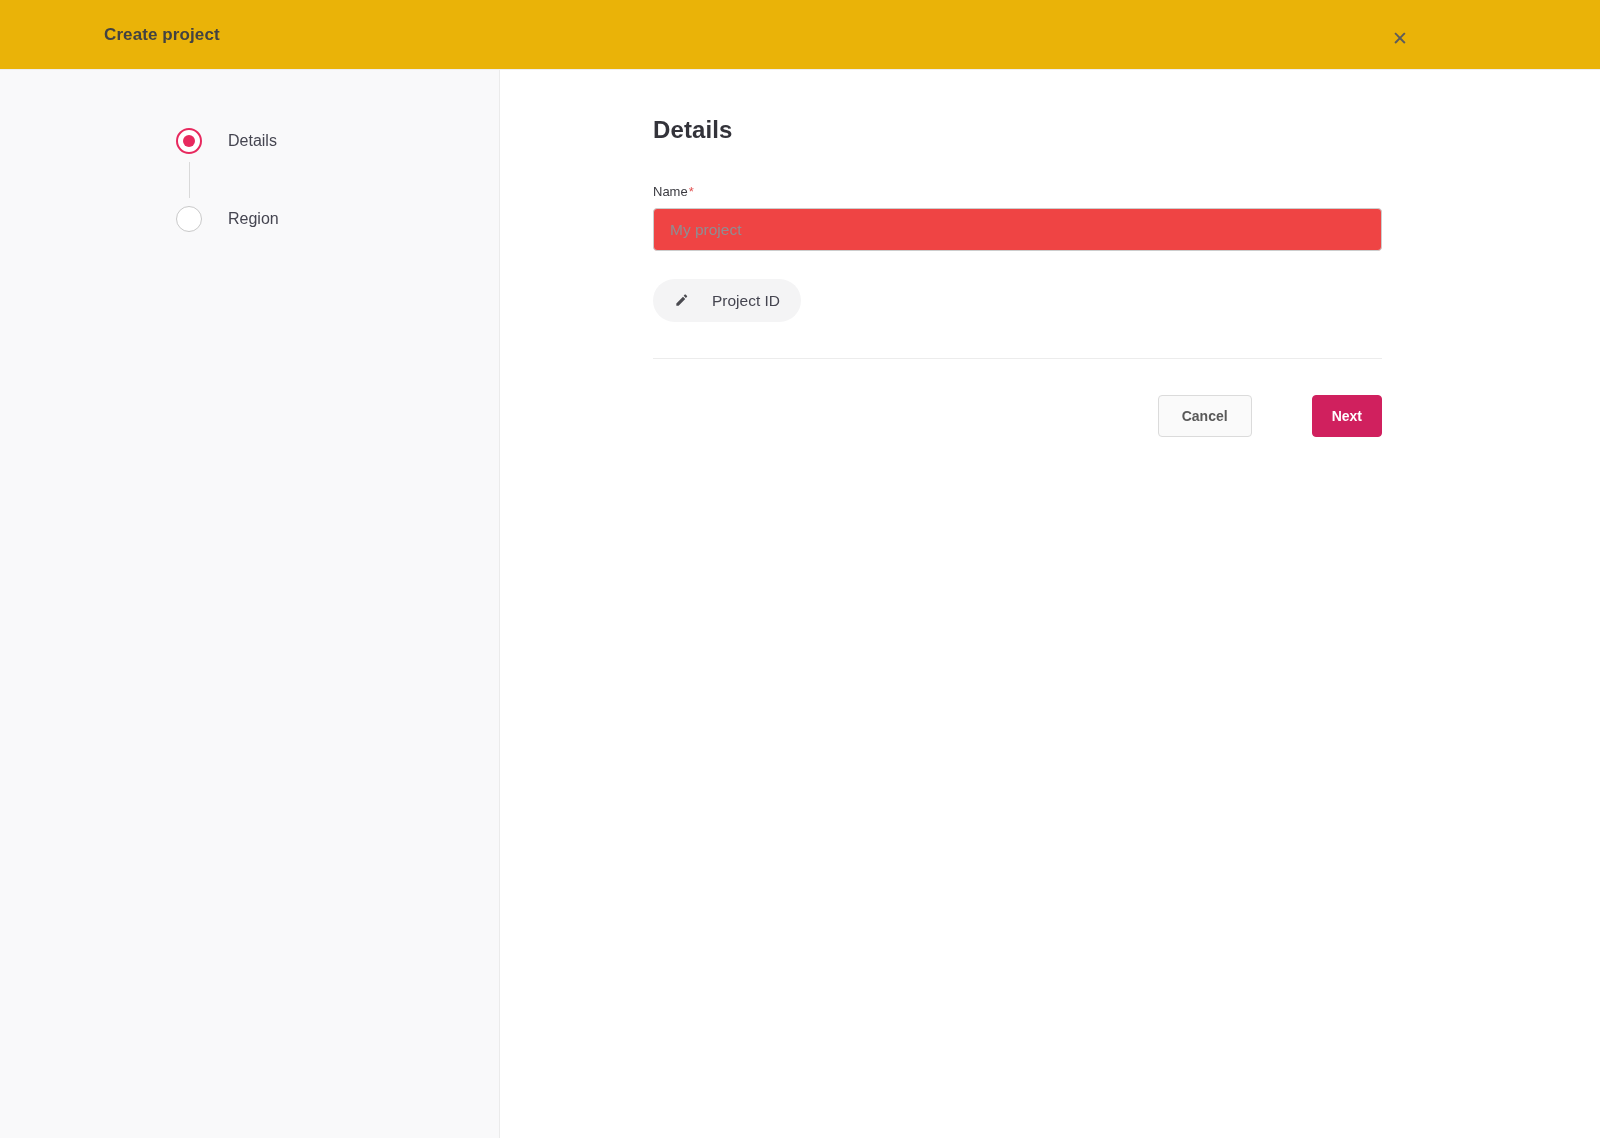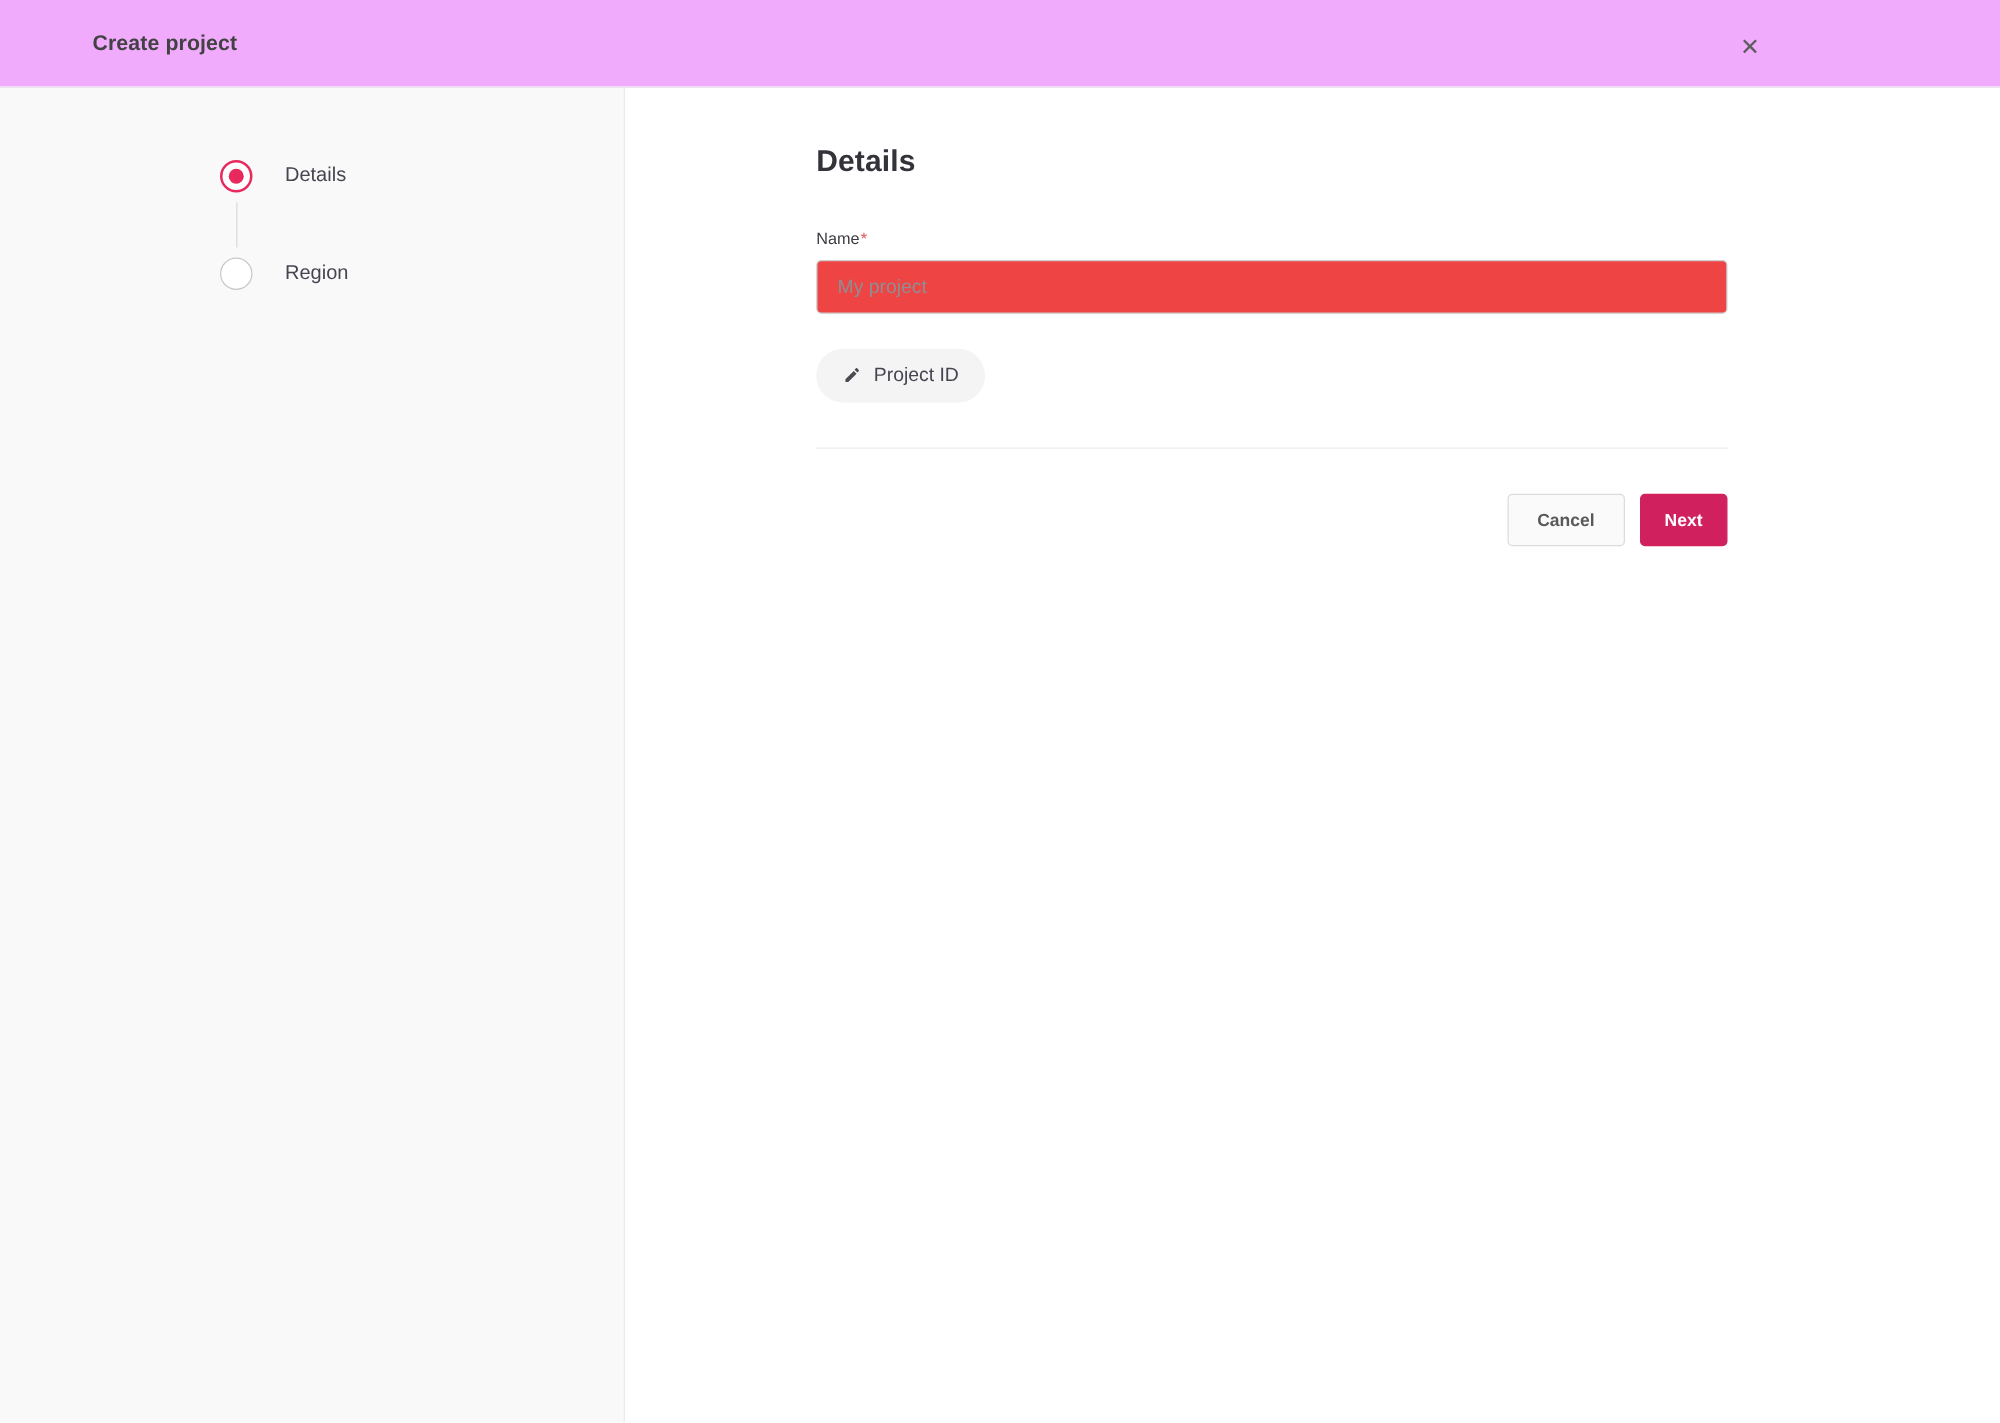--- a/index.html
+++ b/index.html
@@ -11,23 +11,23 @@
   }
   .app { display: flex; flex-direction: column; width: 1600px; height: 1138px; }
 
   
   .header {
     position: relative;
     height: 70px;
     flex: 0 0 70px;
     display: flex;
     align-items: center;
-    padding-left: 74px;
+    padding-left: 104px;
     border-bottom: 1px solid #eeeeee;
-    background: #f0abfc;
+    background: #eab308;
   }
   .header-title {
     font-size: 17px;
     font-weight: 700;
     color: #424242;
     letter-spacing: .1px;
   }
   .close-btn {
     position: absolute;
     top: 22px;
@@ -103,21 +103,21 @@
     color: #333333;
     background: #ef4444;
     outline: none;
   }
   .text-input::placeholder { color: #8e8e93; opacity: 1; }
 
   .chip-btn {
     margin-top: 28px;
     display: inline-flex;
     align-items: center;
-    gap: 10px;
+    gap: 23px;
     height: 43px;
     padding: 0 21px;
     border: none;
     border-radius: 21.5px;
     background: #f4f4f5;
     font-family: inherit;
     font-size: 15.5px;
     color: #454550;
     cursor: pointer;
   }
@@ -145,20 +145,21 @@
     padding: 0 23px;
     background: #fafafa;
     border: 1px solid #dbdbdb;
     color: #595959;
   }
   .btn-primary {
     padding: 0 19px;
     background: var(--accent, #d0205e);
     border: 1px solid var(--accent, #d0205e);
     color: #ffffff;
+    margin-left: 48px;
   }
 </style>
 </head>
 <body>
 
 <div class="app">
 
   <div class="header">
     <span class="header-title">Create project</span>
     <button class="close-btn">

